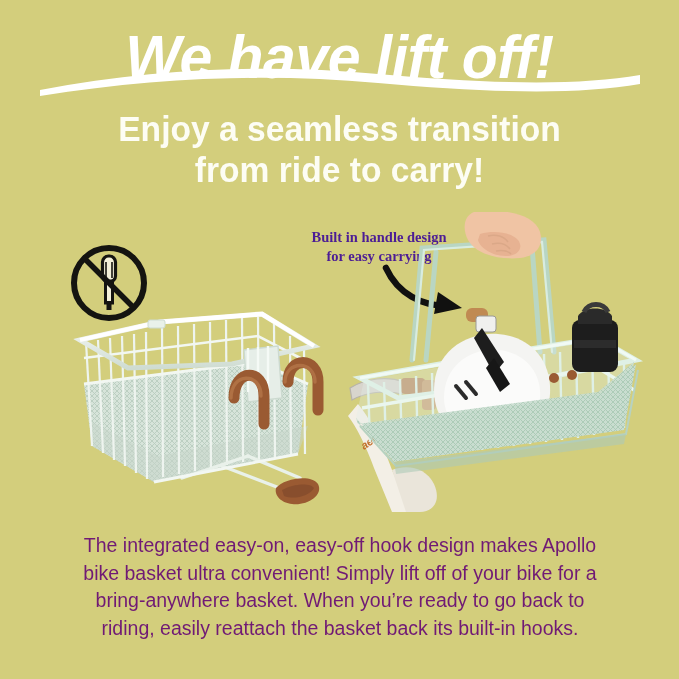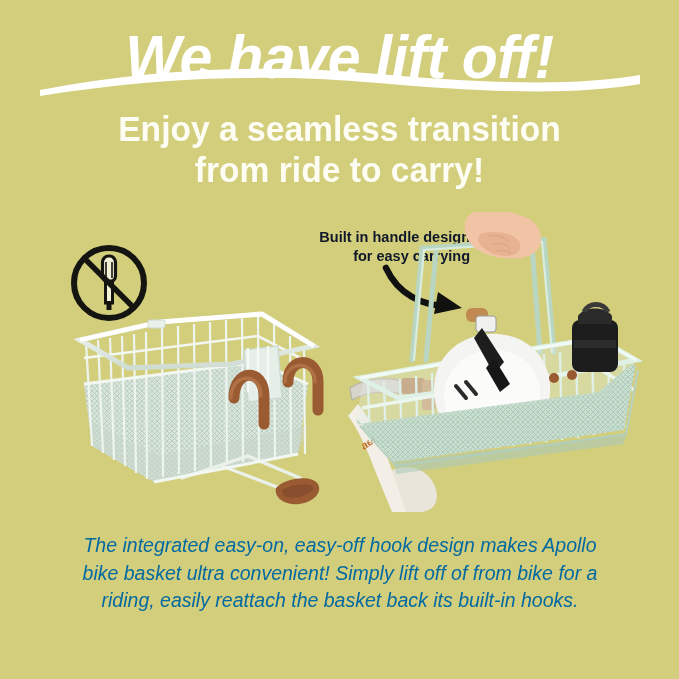--- a/index.html
+++ b/index.html
@@ -72,26 +72,26 @@
     width: 86px;
     height: 86px;
   }
 
   
   .callout {
     position: absolute;
     left: 288px;
     top: 228px;
     width: 182px;
-    text-align: right;
-    font-family: Liberation Sans, sans-serif;
+    text-align: center;
+    font-family: Liberation Serif, serif;
     font-weight: bold;
     font-size: 14.5px;
     line-height: 19px;
-    color: #0f172a;
+    color: #4c1d95;
   }
   .callout-arrow {
     position: absolute;
     left: 382px;
     top: 262px;
     width: 96px;
     height: 56px;
   }
 
   
@@ -114,22 +114,21 @@
   
   .body-copy {
     position: absolute;
     left: 46px;
     top: 532px;
     width: 588px;
     text-align: center;
     font-family: "Liberation Sans", sans-serif;
     font-size: 19.5px;
     line-height: 27.5px;
-    color: #0369a1;
-    font-style: italic;
+    color: #701a75;
   }
   .body-copy .line { display: block; white-space: nowrap; }
 </style>
 </head>
 <body>
 
 <div id="page">
 
   <div class="headline-block">
     <div class="headline">We have lift off!</div>
@@ -342,17 +341,18 @@
 
     <path d="M8 206 L44 244 L272 214 L286 150 L250 180 L10 212 Z" fill="url(#meshR)" opacity="0.9"></path>
     <path d="M10 210 L46 250 L276 218 L288 152 L252 182 L12 214 Z" fill="url(#meshR)"></path>
     <path d="M12 214 L48 254 L278 222 L290 158" fill="none" stroke="#b7d2c1" stroke-width="2"></path>
 
     <path d="M46 250 L278 222 L276 232 L48 262 Z" fill="#aec9b7" opacity="0.6"></path>
   </svg>
 
   <div class="body-copy">
     <span class="line">The integrated easy-on, easy-off hook design makes Apollo</span>
-    <span class="line">bike basket ultra convenient! Simply lift off of from bike for a</span>
+    <span class="line">bike basket ultra convenient! Simply lift off of your bike for a</span>
+    <span class="line">bring-anywhere basket. When you’re ready to go back to</span>
     <span class="line">riding, easily reattach the basket back its built-in hooks.</span>
   </div>
 
 </div>
 
 </body></html>

